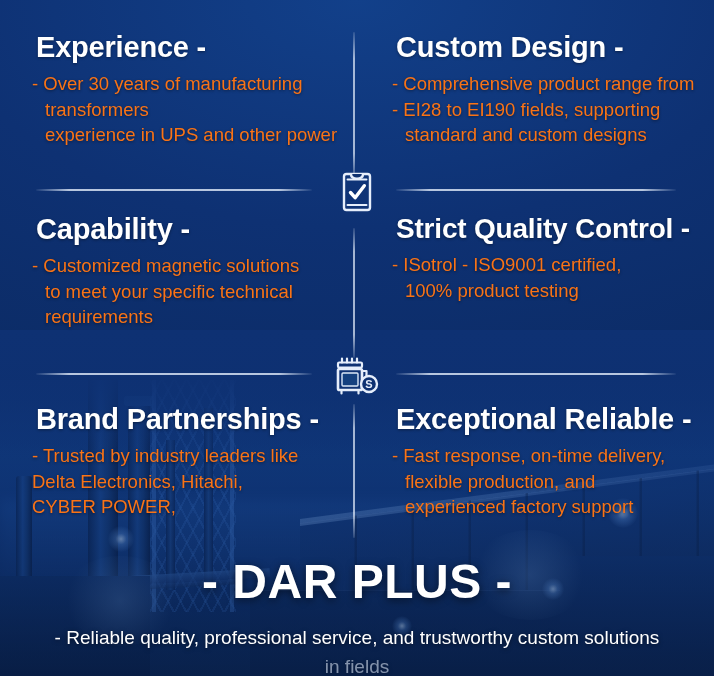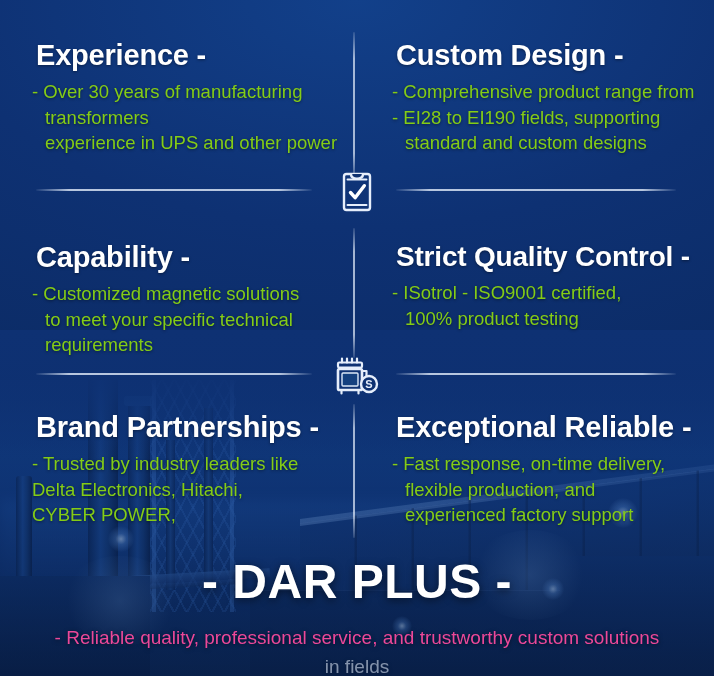--- a/index.html
+++ b/index.html
@@ -224,39 +224,39 @@
   .sep-icon.icon-clipboard { top: 168px; }
   .sep-icon.icon-transformer { top: 352px; }
 
   
   .block {
     position: absolute;
   }
   .col-l { left: 32px; width: 316px; }
   .col-r { left: 392px; width: 308px; }
   .row-1 { top: 28px; }
-  .row-2 { top: 230px; }
+  .row-2 { top: 210px; }
   .row-3 { top: 400px; }
 
   .block-title {
     font-size: 29px;
     font-weight: bold;
     line-height: 1.05;
     letter-spacing: -0.2px;
     color: #ffffff;
     text-shadow: 0 1px 3px rgba(0,0,0,0.40);
-    margin: 12px 0 9px 4px;
+    margin: 4px 0 9px 4px;
     white-space: nowrap;
   }
   .block-title.tight { font-size: 28px; }
 
   .block-body {
     font-size: 18.5px;
     line-height: 1.36;
-    color: #84cc16;
+    color: #f97316;
     text-shadow: 0 1px 3px rgba(0,0,0,0.45);
     margin: 0;
   }
   .block-body .bline {
     display: block;
     white-space: nowrap;
   }
   .block-body .bline.indent { padding-left: 13px; }
 
   
@@ -272,21 +272,21 @@
     letter-spacing: 0.5px;
     line-height: 1;
     margin: 0;
     color: #ffffff;
     text-shadow: 0 2px 8px rgba(0,0,0,0.55);
   }
   .footer-sub {
     font-size: 19px;
     line-height: 1.3;
     margin: 20px 0 0 0;
-    color: #ec4899;
+    color: #ffffff;
     text-shadow: 0 1px 4px rgba(0,0,0,0.55);
     white-space: nowrap;
   }
   .footer-sub-cut {
     font-size: 19px;
     line-height: 1.3;
     margin: 4px 0 0 0;
     color: #e8f0fc;
     text-shadow: 0 1px 4px rgba(0,0,0,0.55);
     opacity: .55;

